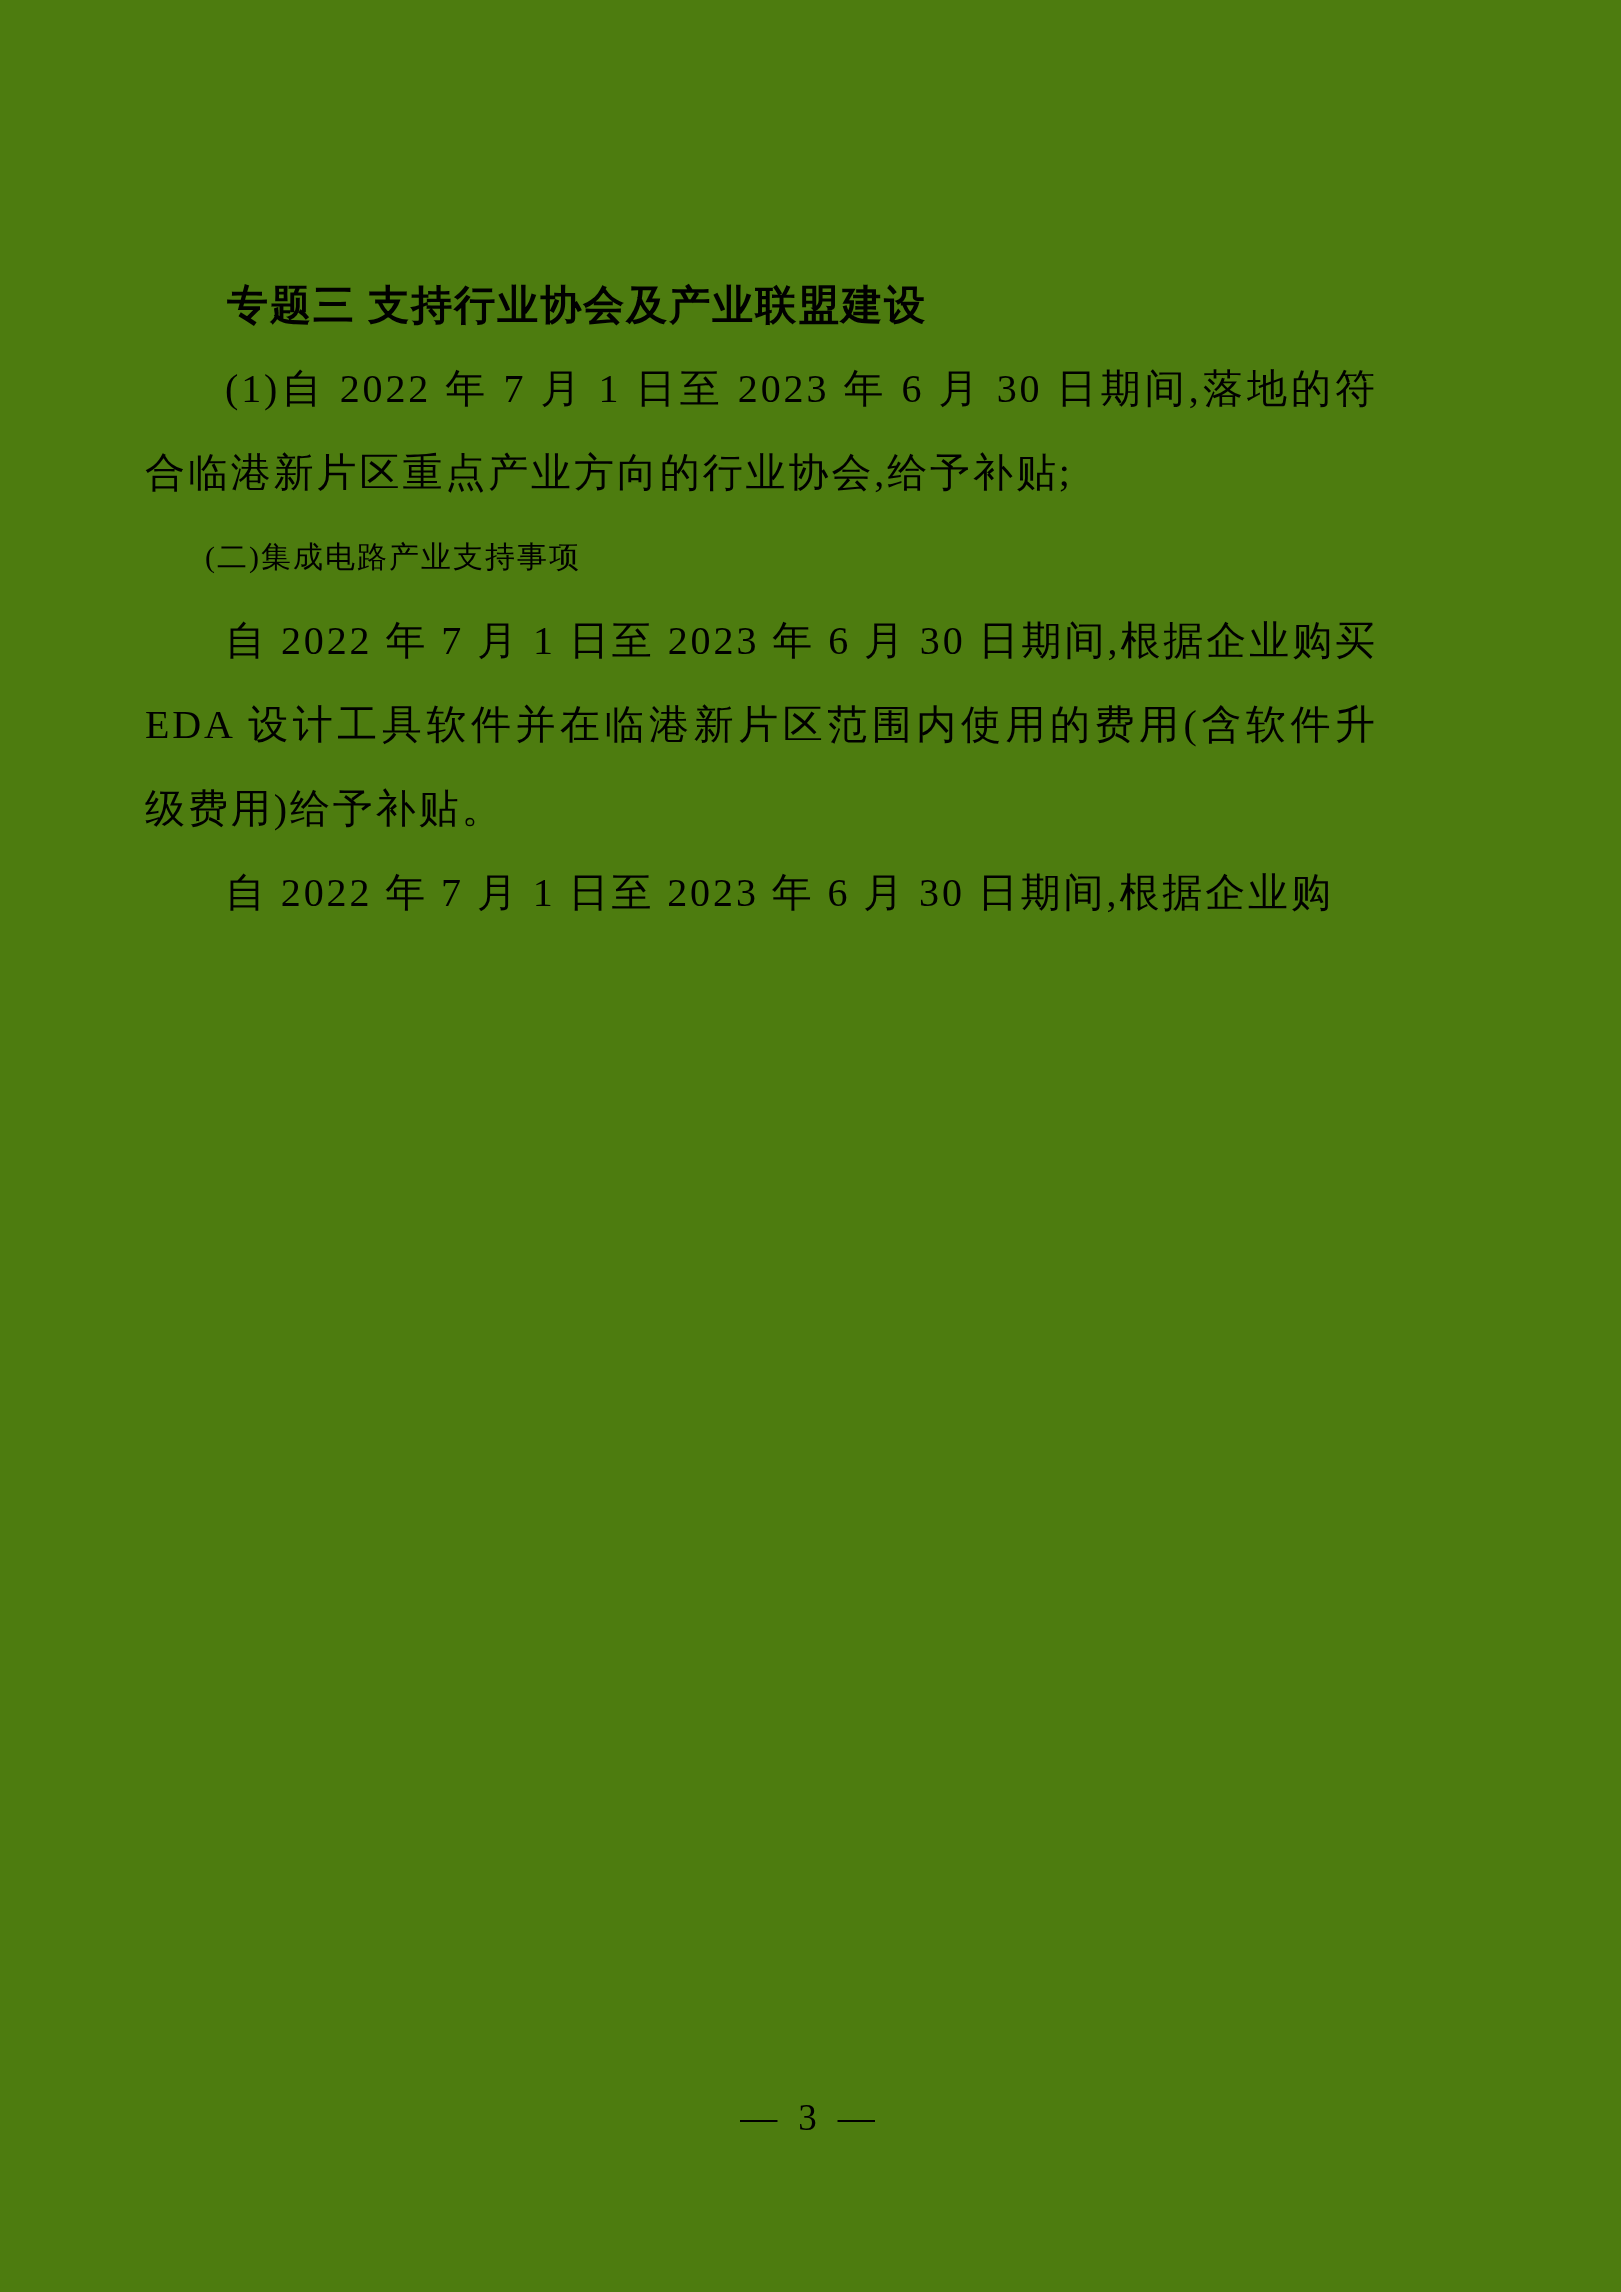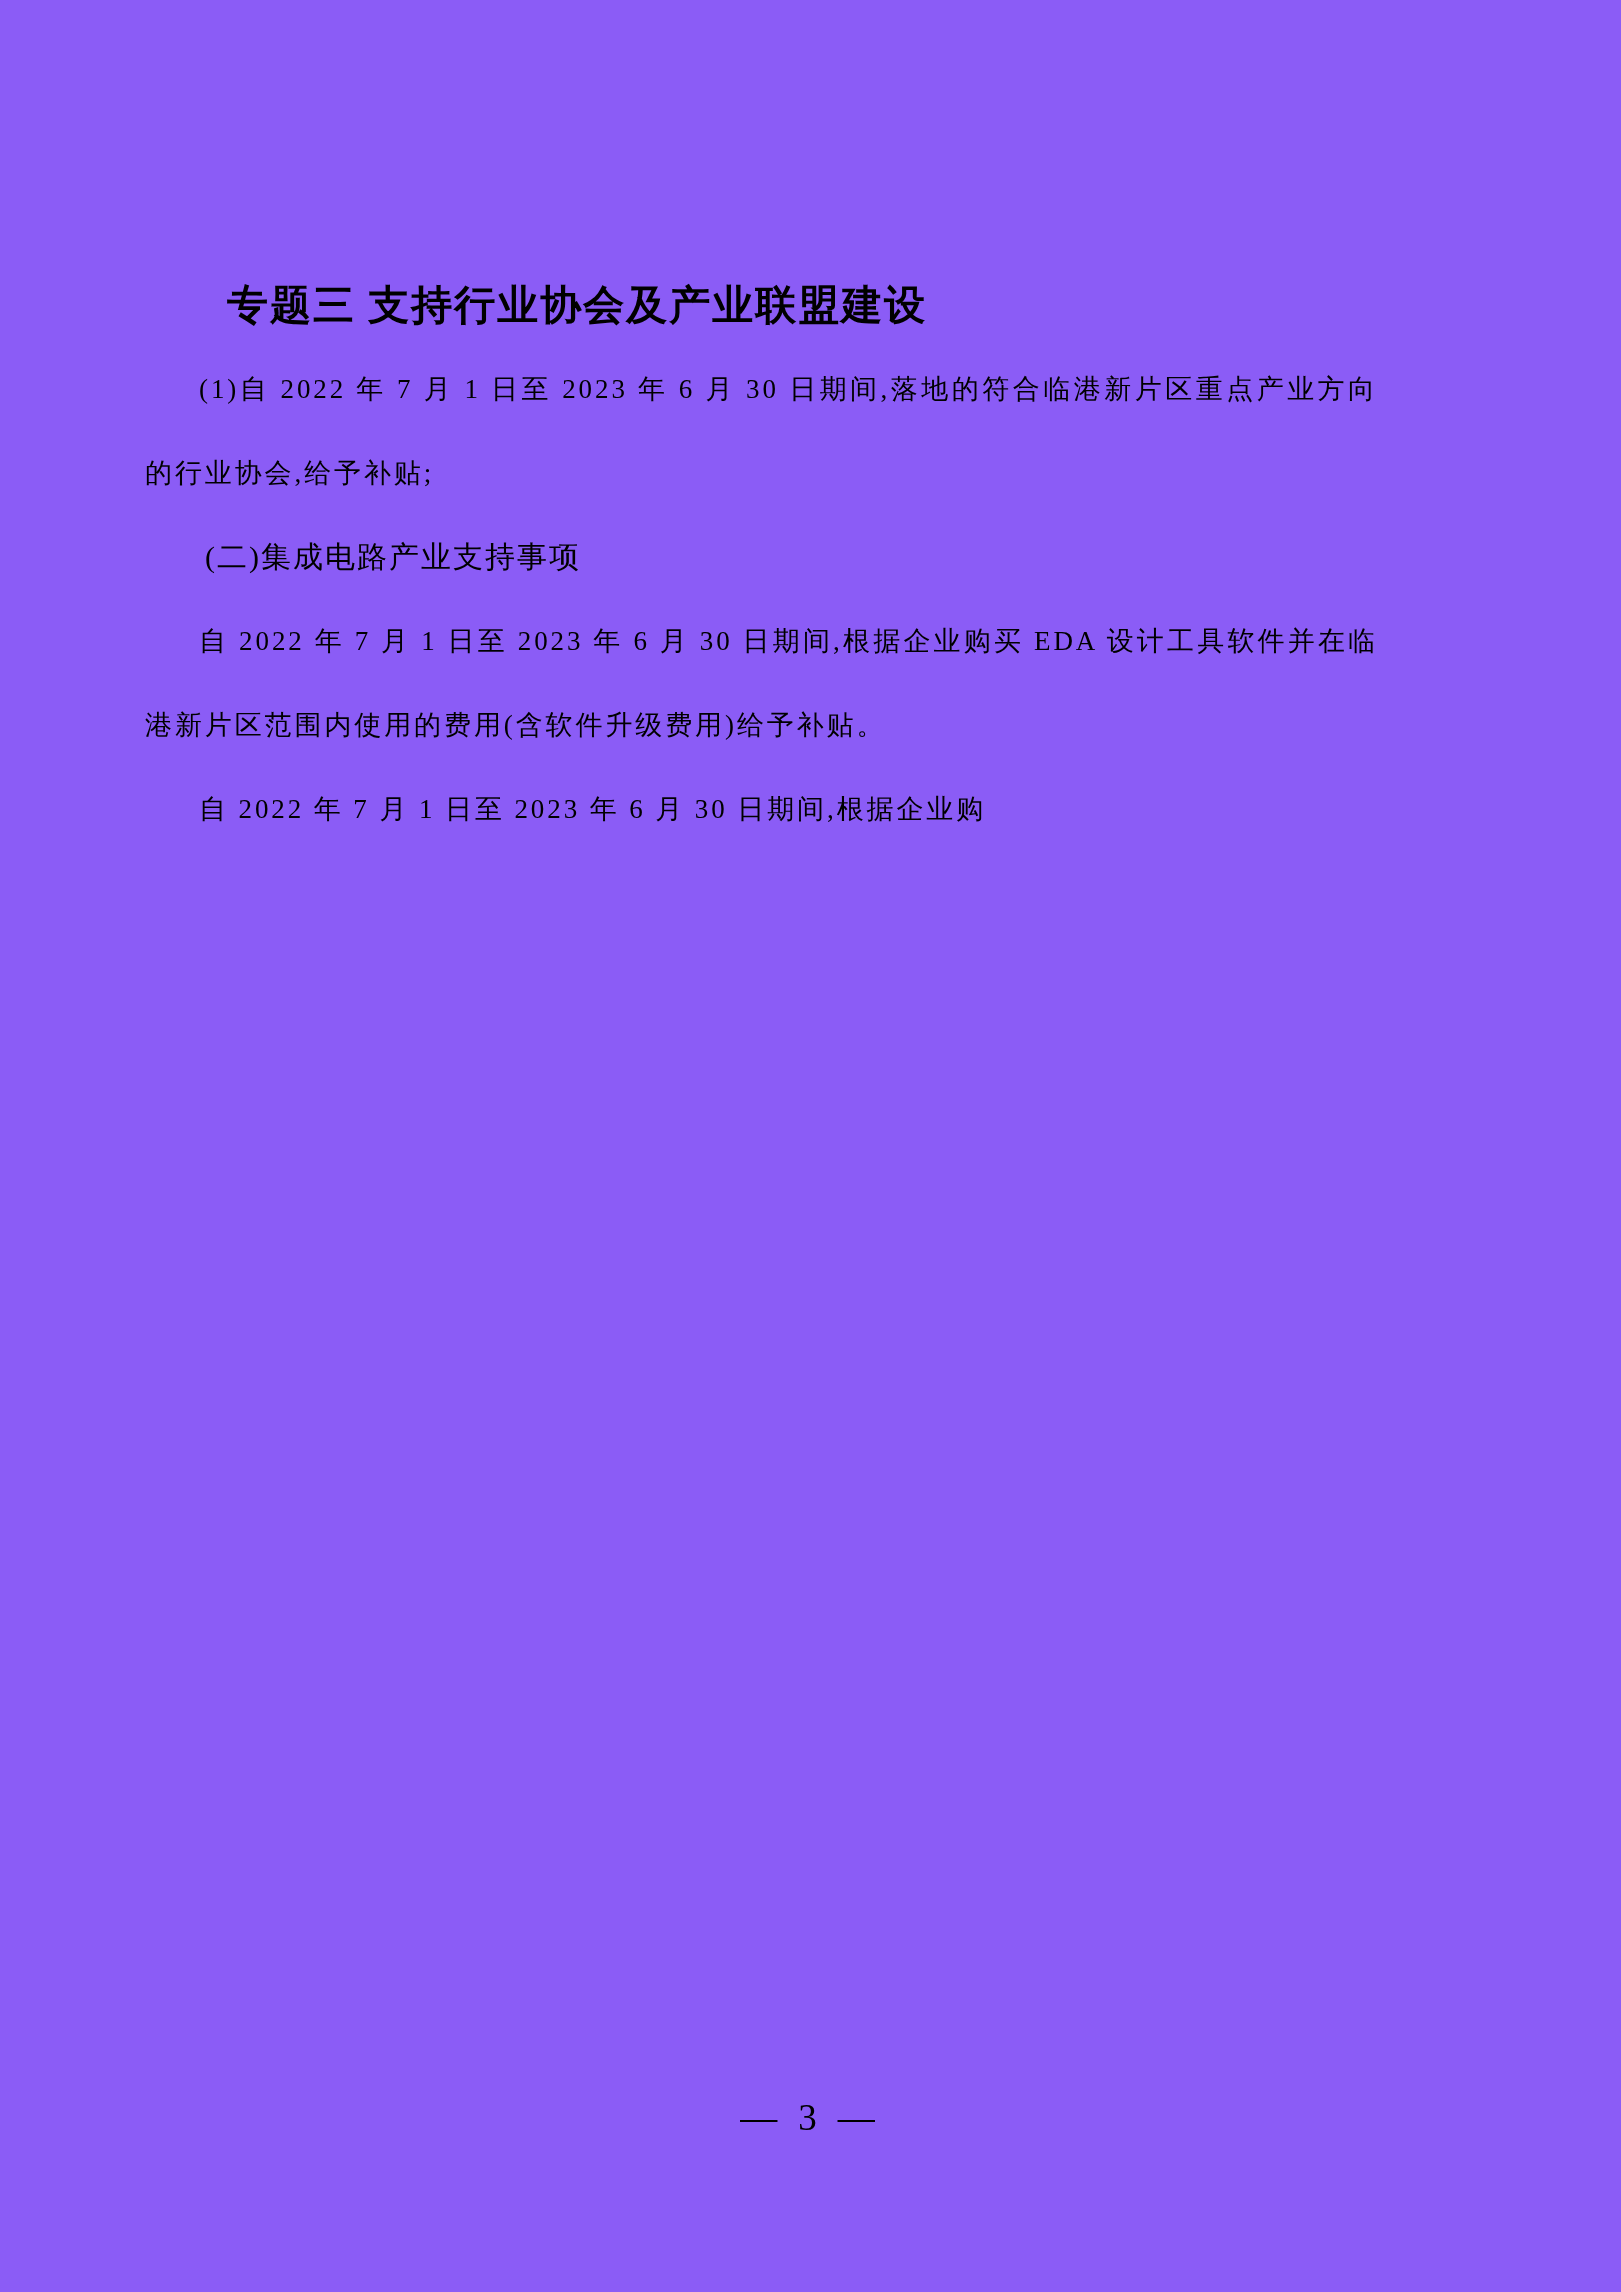--- a/index.html
+++ b/index.html
@@ -5,21 +5,21 @@
   html, body {
     margin: 0;
     padding: 0;
     background: #e9e9e9;
   }
   .page {
     position: relative;
     width: 1621px;
     height: 2293px;
     margin: 0 auto;
-    background: #8b5cf6;
+    background: #4d7c0f;
     color: #000000;
     font-family: "Liberation Serif", "DejaVu Serif", serif;
     overflow: hidden;
   }
   .doc-body {
     position: absolute;
     left: 145px;
     top: 263px;
     width: 1233px;
   }
@@ -37,21 +37,21 @@
   }
   .subheading {
     font-size: 30px;
     line-height: 84px;
     font-weight: normal;
     letter-spacing: 2px;
     text-indent: 2em;
     white-space: nowrap;
   }
   .paragraph {
-    font-size: 27px;
+    font-size: 40px;
     line-height: 84px;
     font-weight: normal;
     letter-spacing: 2.9px;
     text-indent: 2em;
     text-align: justify;
     text-justify: inter-character;
   }
   .footer {
     position: absolute;
     left: 0;

